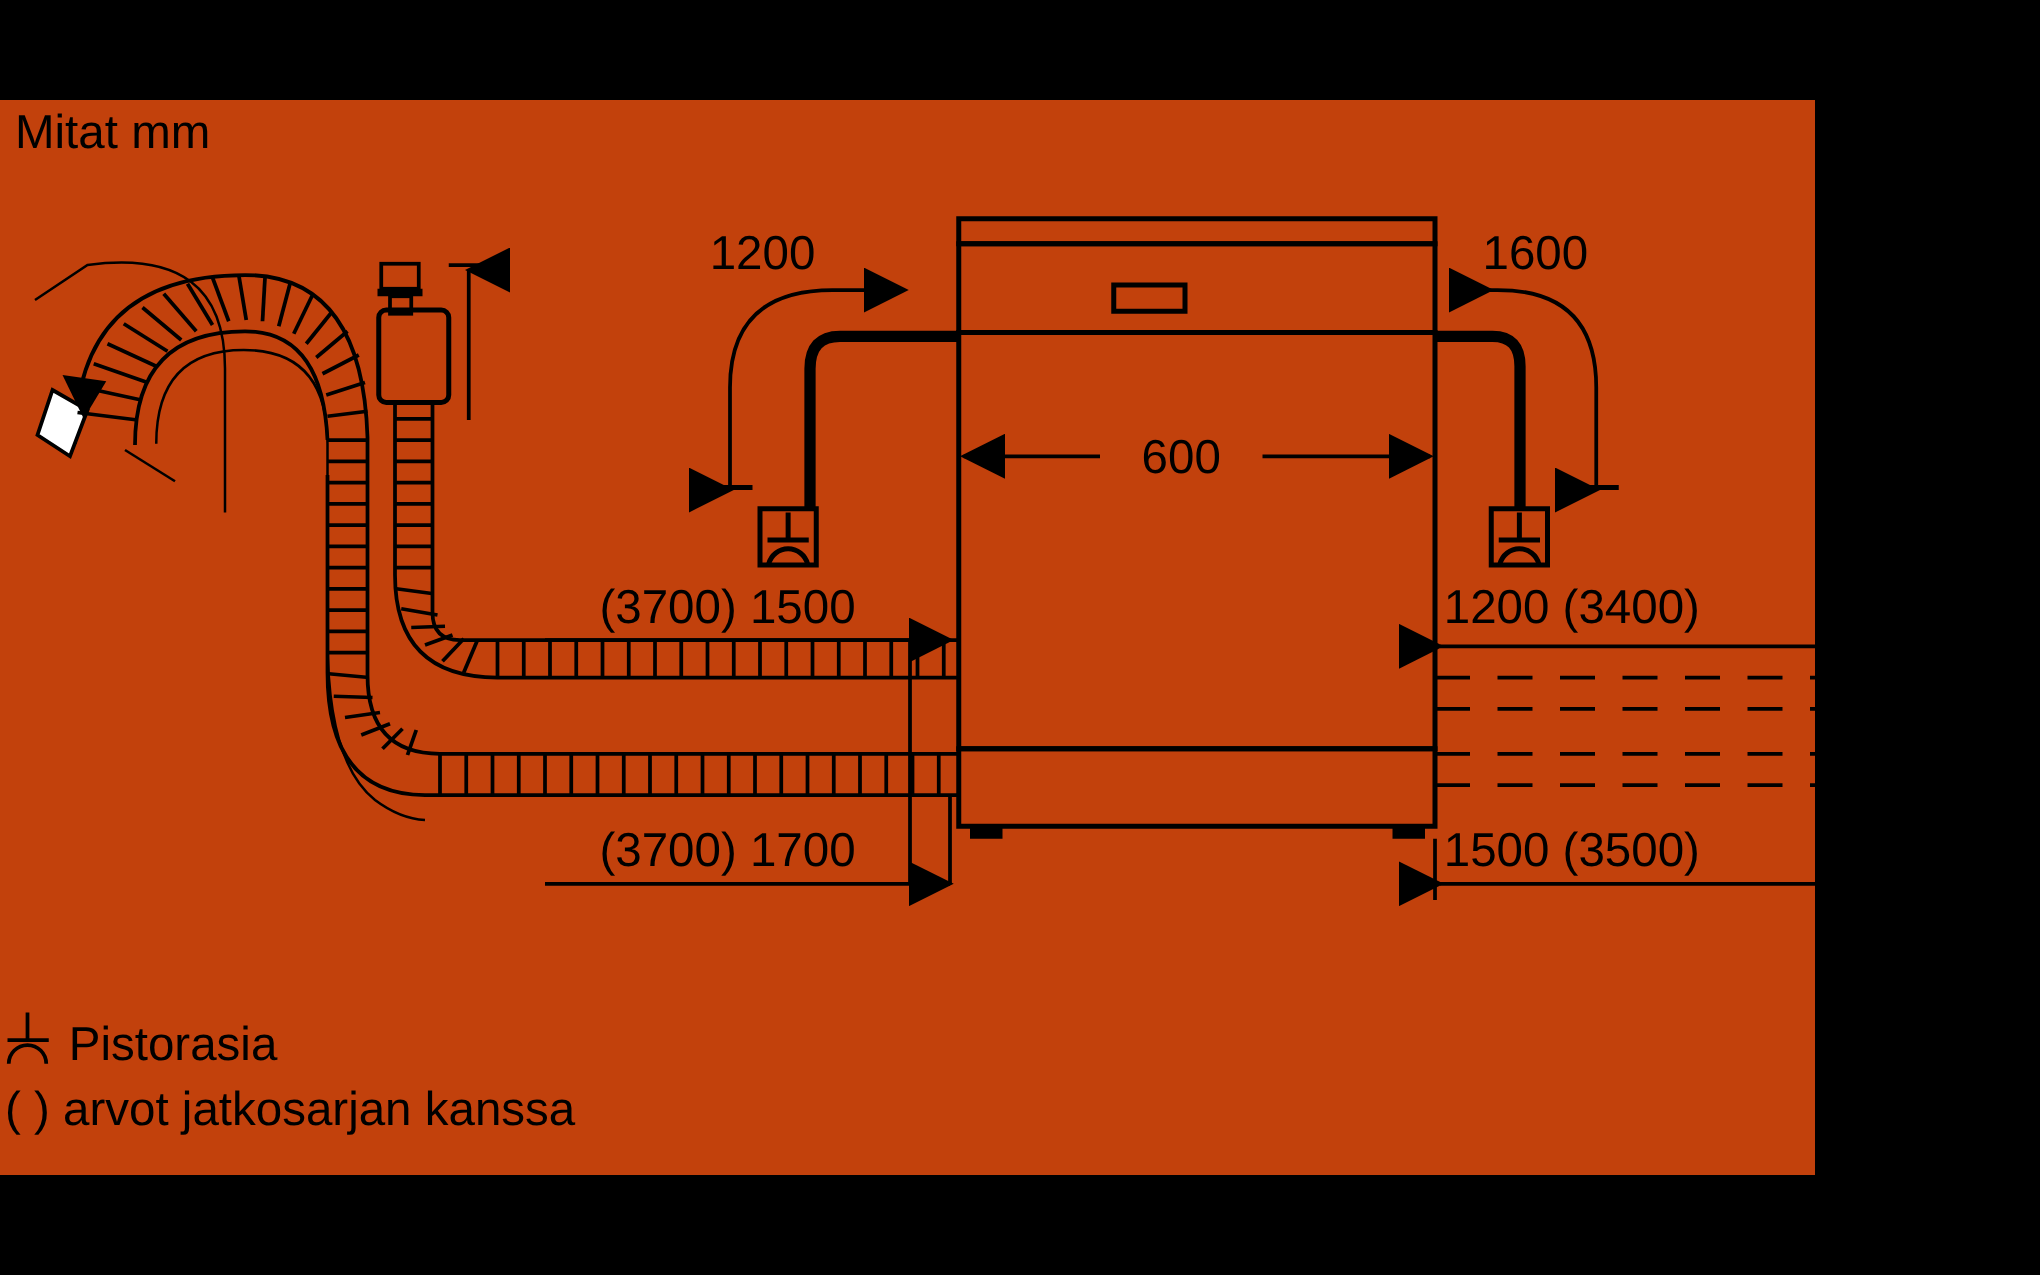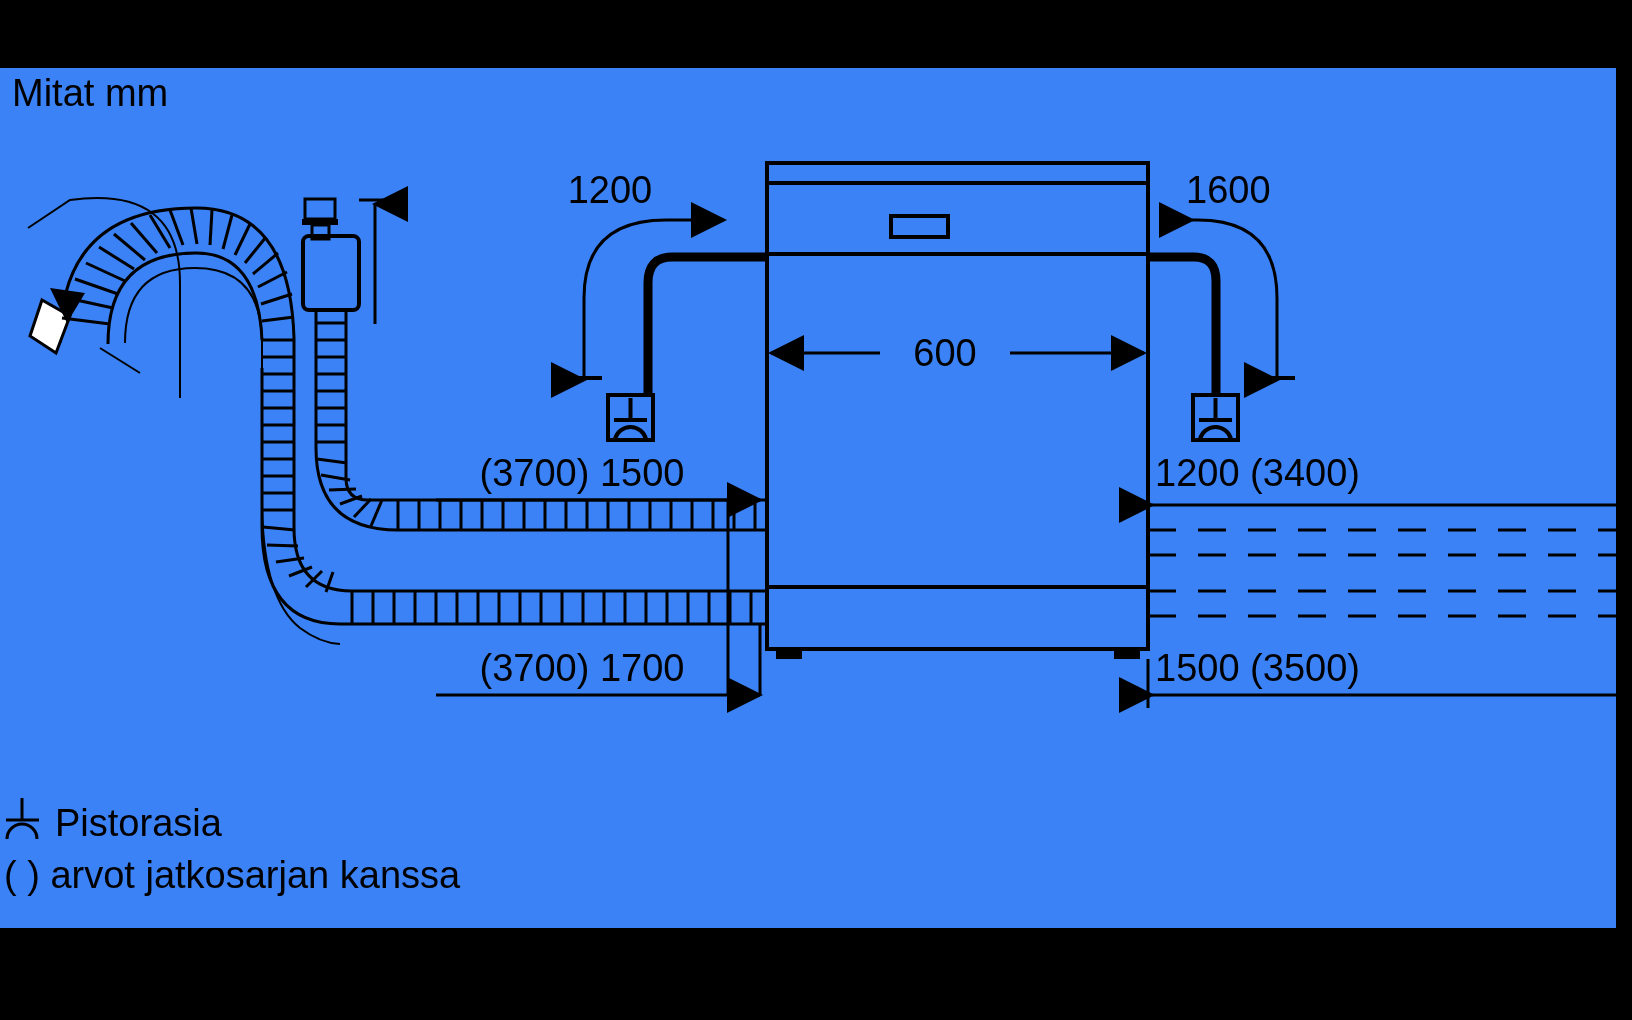--- a/index.html
+++ b/index.html
@@ -5,21 +5,21 @@
   html,body{margin:0;padding:0;background:#000;}
   body{
     width:1632px;height:1020px;
     font-family:"Liberation Sans","DejaVu Sans",sans-serif;
     overflow:hidden;
   }
   #stage{position:relative;width:1632px;height:1020px;background:#000;}
   .bar{position:absolute;left:0;width:1632px;background:#000;}
   #bar-top{top:0;height:80px;}
   #bar-bottom{top:940px;height:80px;}
-  #canvas{position:absolute;left:0;top:68px;width:1616px;height:860px;background:#3b82f6;}
+  #canvas{position:absolute;left:0;top:80px;width:1452px;height:860px;background:#c2410c;}
   svg{display:block;}
   .t{font-family:"Liberation Sans","DejaVu Sans",sans-serif;fill:#000;}
   .title{font-size:38px;}
   .dim{font-size:38px;}
   .legend{font-size:38px;}
 </style>
 </head>
 <body>
 
 <div id="stage">

